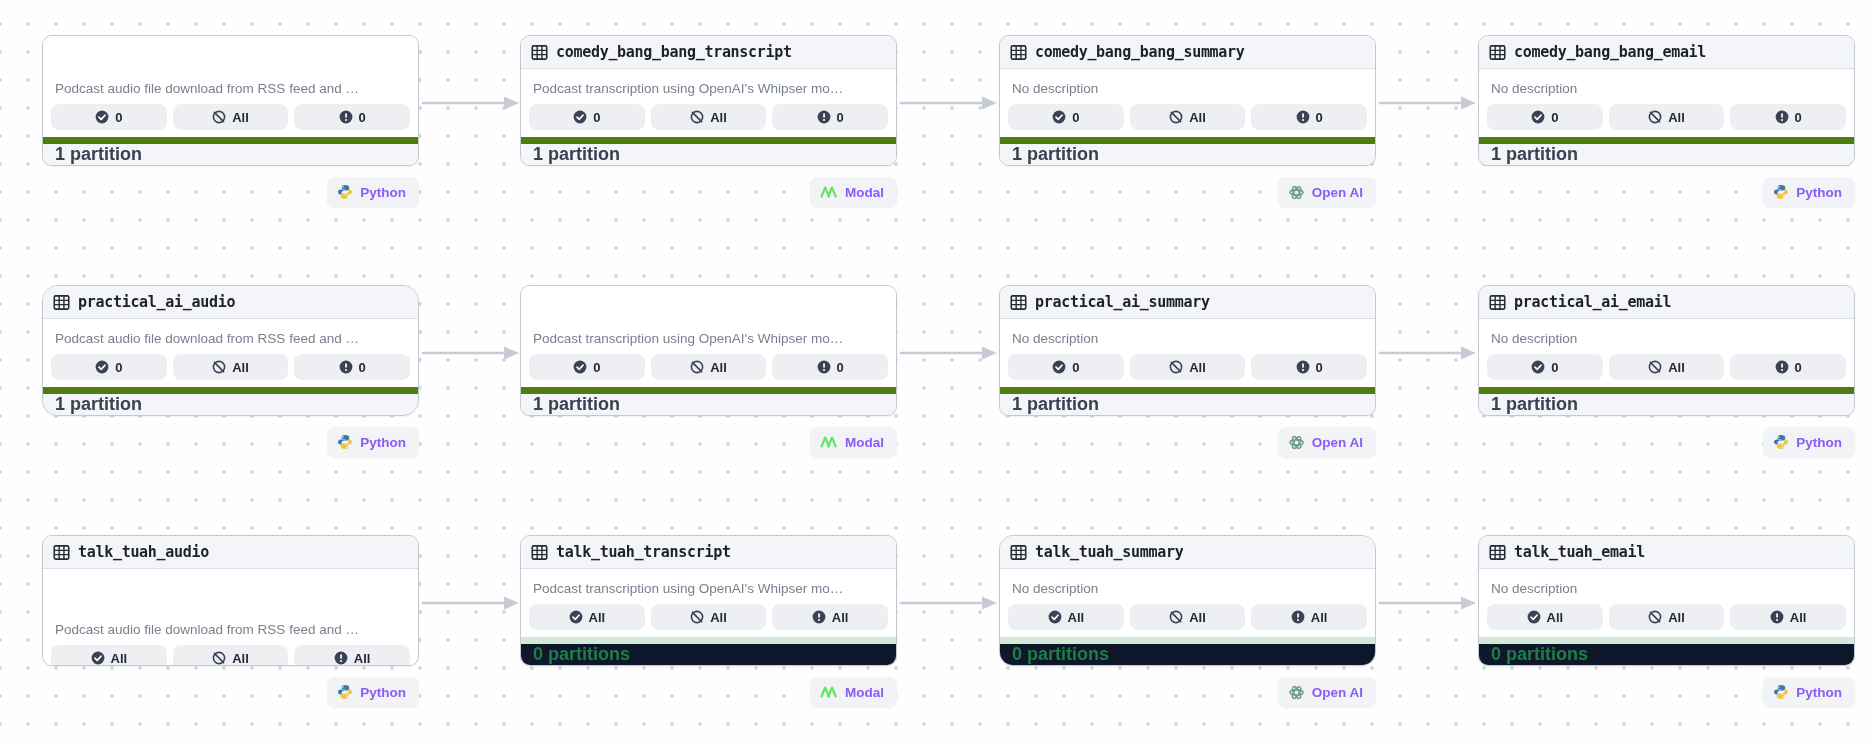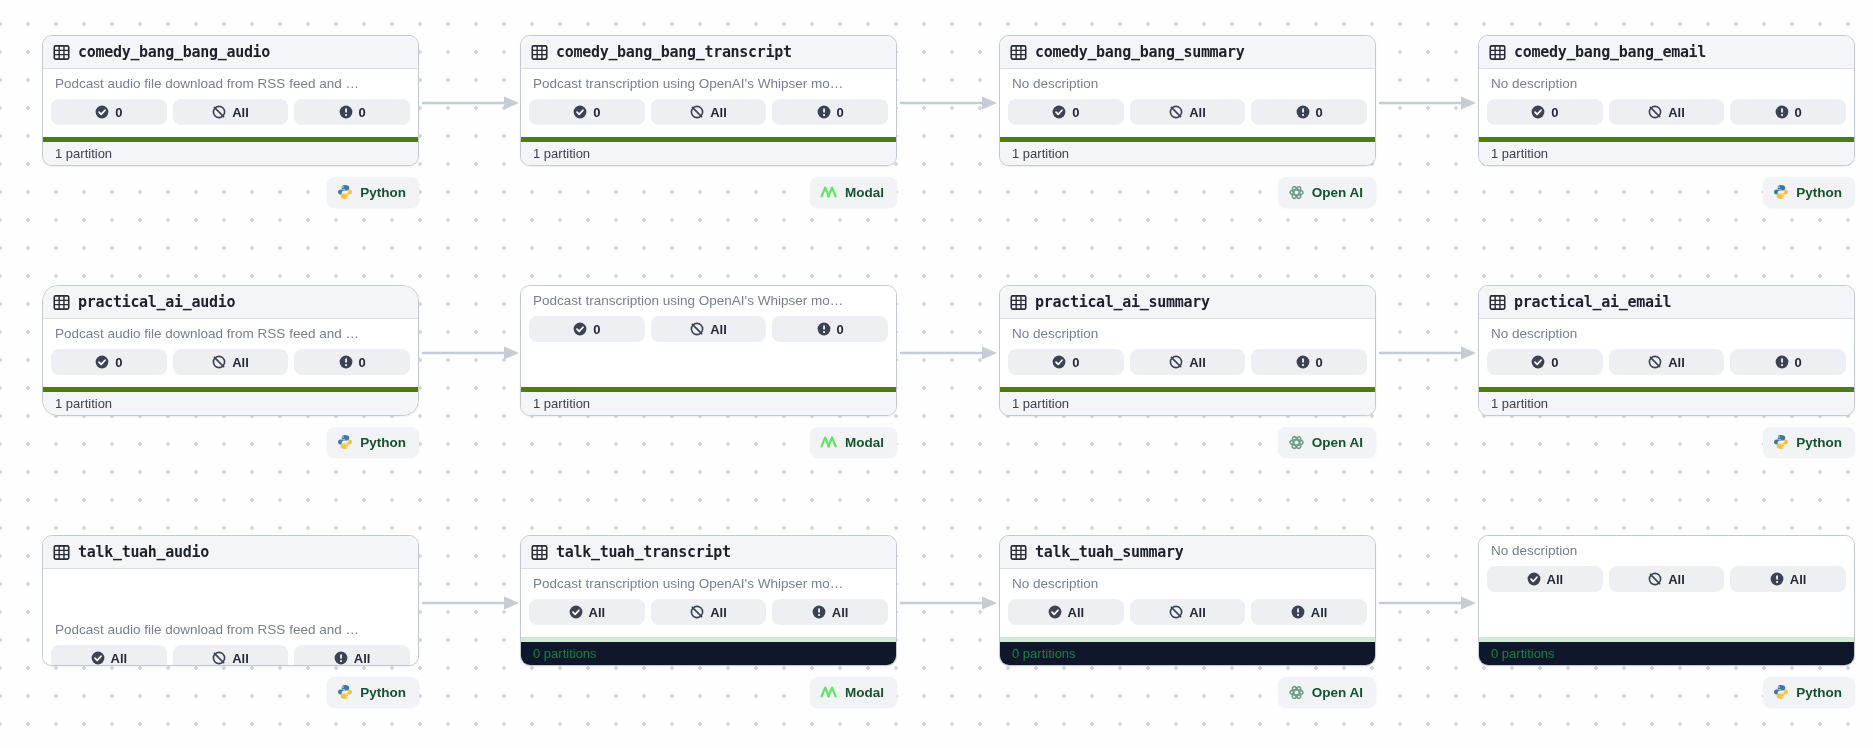--- a/index.html
+++ b/index.html
@@ -20,66 +20,54 @@
   .card-header{
     background:#F4F5F8;border-bottom:1px solid #DBDEE5;
     height:33px;box-sizing:border-box;flex:0 0 33px;
     display:flex;align-items:center;gap:8px;padding:0 10px;
   }
   .asset-title{
     font-family:"DejaVu Sans Mono","Liberation Mono",monospace;
     font-size:15px;font-weight:600;color:#1C212B;letter-spacing:-.3px;
     white-space:nowrap;overflow:hidden;
   }
-  .card-body{flex:1;background:#fff;display:flex;flex-direction:column;padding:5px 8px 7px;}
+  .card-body{flex:1;background:#fff;display:flex;flex-direction:column;padding:5px 8px 7px;justify-content:flex-end;}
   .desc{
     color:#78808F;font-size:13.5px;line-height:20px;padding:0 4px;margin-bottom:5px;
     white-space:nowrap;overflow:hidden;text-overflow:clip;
   }
   .checks{display:flex;gap:6px;}
   .pill{
     flex:1;height:26px;background:#EDEFF3;border-radius:8px;
     display:flex;align-items:center;justify-content:center;gap:6px;
     font-size:13px;font-weight:600;color:#232936;cursor:pointer;
   }
   .card-footer{
     flex:0 0 28px;height:28px;box-sizing:border-box;
-    border-top:5px solid #4d7c0f;background:#F4F5F8;
+    border-top:7px solid #4d7c0f;background:#F4F5F8;
     display:flex;align-items:center;padding:0 12px;
-    font-size:13px;color:#3A4150;
+    font-size:18px;color:#3A4150;font-weight:bold;
   }
   .card-footer.green{background:#0f172a;border-top-color:#D3EADB;color:#1E7E46;}
   .tech-badge{
     position:absolute;height:30px;background:#F2F3F6;border-radius:8px;
     display:inline-flex;align-items:center;gap:7px;padding:0 13px 0 10px;
-    font-size:13.5px;font-weight:700;color:#14532d;
+    font-size:13.5px;font-weight:700;color:#8b5cf6;
     box-shadow:0 1px 2px rgba(16,22,26,.07);cursor:pointer;white-space:nowrap;
   }
   .arrow{position:absolute;width:100px;height:16px;}
   .icon{display:inline-flex;align-items:center;justify-content:center;}
   svg{display:block;}
 </style>
 </head>
 <body>
 
 <div id="graph">
   <div class="cell">
     <div class="card" style="left: 42px; top: 35px;">
-      <div class="card-header">
-        <span class="icon">
-          <svg width="17" height="17" viewBox="0 0 16 16">
-            <rect x="1.2" y="1.8" width="13.6" height="12.4" rx="1.2" fill="none" stroke="#262B35" stroke-width="1.5"></rect>
-            <line x1="1.2" y1="6" x2="14.8" y2="6" stroke="#262B35" stroke-width="1.3"></line>
-            <line x1="1.2" y1="10" x2="14.8" y2="10" stroke="#262B35" stroke-width="1.3"></line>
-            <line x1="5.8" y1="1.8" x2="5.8" y2="14.2" stroke="#262B35" stroke-width="1.3"></line>
-            <line x1="10.3" y1="1.8" x2="10.3" y2="14.2" stroke="#262B35" stroke-width="1.3"></line>
-          </svg>
-        </span>
-        <span class="asset-title">comedy_bang_bang_audio</span>
-      </div>
       <div class="card-body">
         <div class="desc">Podcast audio file download from RSS feed and …</div>
         <div class="checks">
           <span class="pill">
             <span class="icon">
               <svg width="14" height="14" viewBox="0 0 14 14">
                 <circle cx="7" cy="7" r="6.4" fill="#3A4254"></circle>
                 <path d="M4 7.2 6.2 9.4 10 5.2" fill="none" stroke="#fff" stroke-width="1.7" stroke-linecap="round" stroke-linejoin="round"></path>
               </svg>
             </span>
@@ -710,21 +698,21 @@
       <span>Modal</span>
     </div>
   </div>
 <div class="arrow" style="left: 899px; top: 595px;">
       <svg width="100" height="16" viewBox="0 0 100 16">
         <line x1="2" y1="8" x2="84" y2="8" stroke="#C7CBD3" stroke-width="2.6" stroke-linecap="round"></line>
         <polygon points="83,1.5 98,8 83,14.5" fill="#C7CBD3"></polygon>
       </svg>
     </div>
   <div class="cell">
-    <div class="card" style="left: 999px; top: 535px;">
+    <div class="card" style="left: 999px; top: 535px; border-radius: 14px;">
       <div class="card-header">
         <span class="icon">
           <svg width="17" height="17" viewBox="0 0 16 16">
             <rect x="1.2" y="1.8" width="13.6" height="12.4" rx="1.2" fill="none" stroke="#262B35" stroke-width="1.5"></rect>
             <line x1="1.2" y1="6" x2="14.8" y2="6" stroke="#262B35" stroke-width="1.3"></line>
             <line x1="1.2" y1="10" x2="14.8" y2="10" stroke="#262B35" stroke-width="1.3"></line>
             <line x1="5.8" y1="1.8" x2="5.8" y2="14.2" stroke="#262B35" stroke-width="1.3"></line>
             <line x1="10.3" y1="1.8" x2="10.3" y2="14.2" stroke="#262B35" stroke-width="1.3"></line>
           </svg>
         </span>
@@ -780,20 +768,32 @@
     </div>
   </div>
 <div class="arrow" style="left: 1378px; top: 595px;">
       <svg width="100" height="16" viewBox="0 0 100 16">
         <line x1="2" y1="8" x2="84" y2="8" stroke="#C7CBD3" stroke-width="2.6" stroke-linecap="round"></line>
         <polygon points="83,1.5 98,8 83,14.5" fill="#C7CBD3"></polygon>
       </svg>
     </div>
   <div class="cell">
     <div class="card" style="left: 1478px; top: 535px;">
+      <div class="card-header">
+        <span class="icon">
+          <svg width="17" height="17" viewBox="0 0 16 16">
+            <rect x="1.2" y="1.8" width="13.6" height="12.4" rx="1.2" fill="none" stroke="#262B35" stroke-width="1.5"></rect>
+            <line x1="1.2" y1="6" x2="14.8" y2="6" stroke="#262B35" stroke-width="1.3"></line>
+            <line x1="1.2" y1="10" x2="14.8" y2="10" stroke="#262B35" stroke-width="1.3"></line>
+            <line x1="5.8" y1="1.8" x2="5.8" y2="14.2" stroke="#262B35" stroke-width="1.3"></line>
+            <line x1="10.3" y1="1.8" x2="10.3" y2="14.2" stroke="#262B35" stroke-width="1.3"></line>
+          </svg>
+        </span>
+        <span class="asset-title">talk_tuah_email</span>
+      </div>
       <div class="card-body">
         <div class="desc">No description</div>
         <div class="checks">
           <span class="pill">
             <span class="icon">
               <svg width="14" height="14" viewBox="0 0 14 14">
                 <circle cx="7" cy="7" r="6.4" fill="#3A4254"></circle>
                 <path d="M4 7.2 6.2 9.4 10 5.2" fill="none" stroke="#fff" stroke-width="1.7" stroke-linecap="round" stroke-linejoin="round"></path>
               </svg>
             </span>

